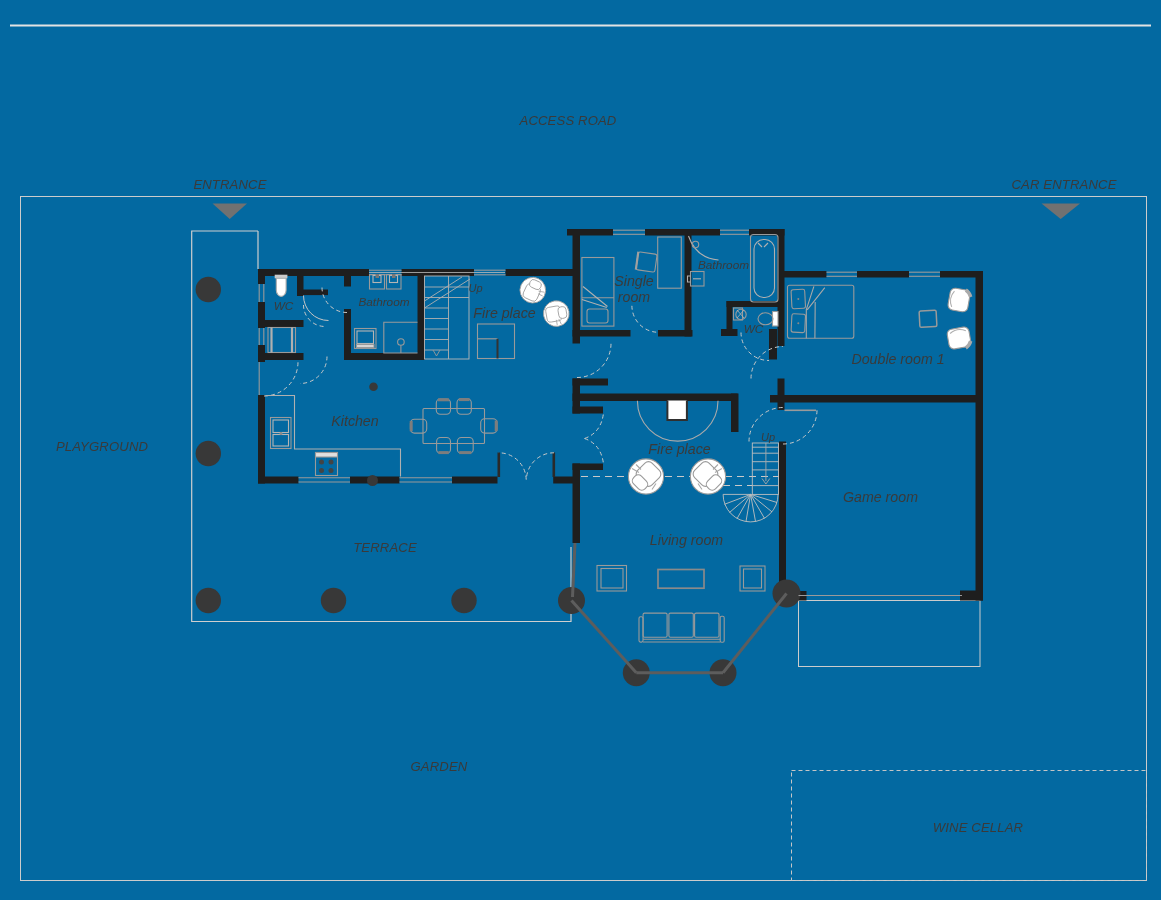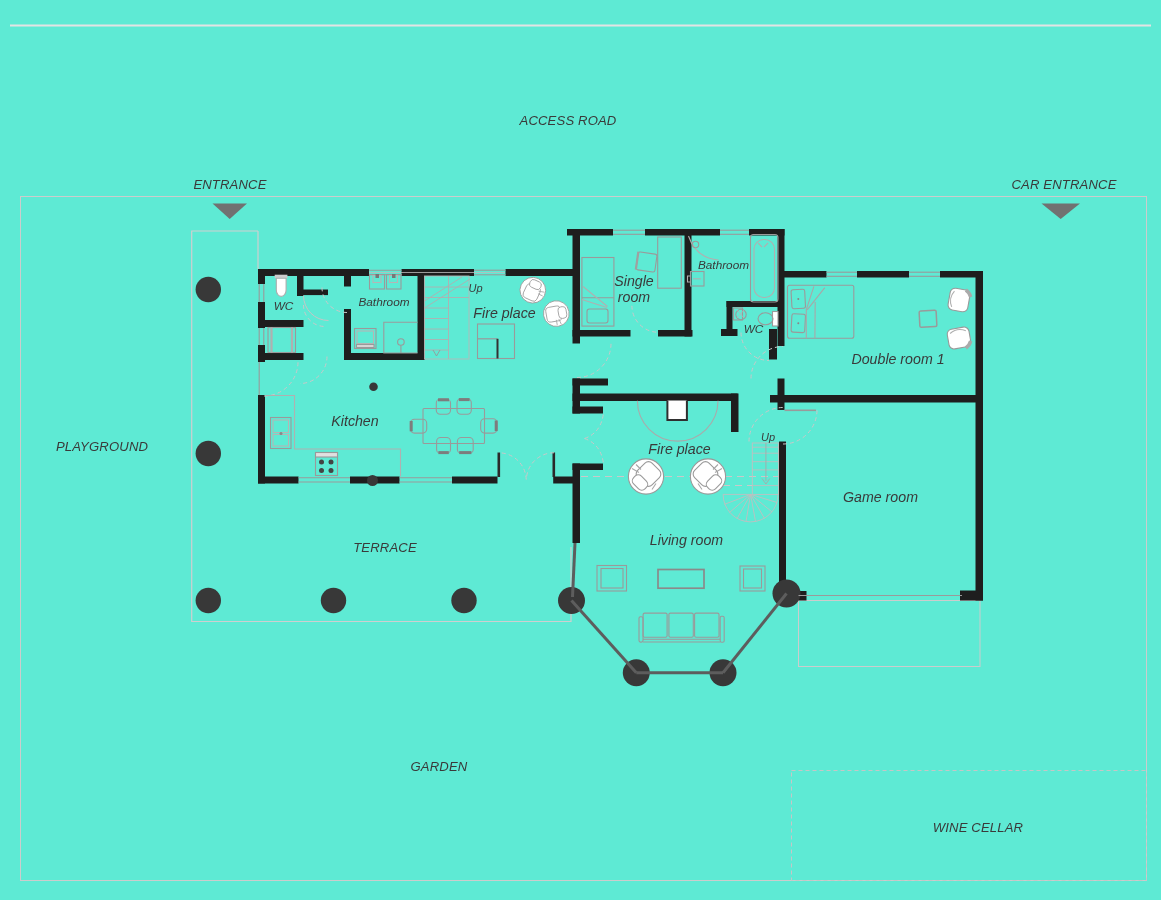--- a/index.html
+++ b/index.html
@@ -1,16 +1,16 @@
 <!DOCTYPE html>
 <html><head>
 <meta charset="utf-8">
 <style>
 html,body{margin:0;padding:0;background:#fff;}
-#page{position:relative;width:1161px;height:900px;background:#5eead4;overflow:hidden;}
+#page{position:relative;width:1161px;height:900px;background:#0369a1;overflow:hidden;}
 svg{position:absolute;left:0;top:0;}
 text{font-family:"Liberation Sans",sans-serif;font-style:italic;fill:#3a3a3a;}
 .big{font-size:13.1px;letter-spacing:0.15px;}
 .room{font-size:14.2px;}
 .small{font-size:11.8px;}
 .tiny{font-size:11px;}
 </style>
 </head>
 <body>
 <div id="page">

